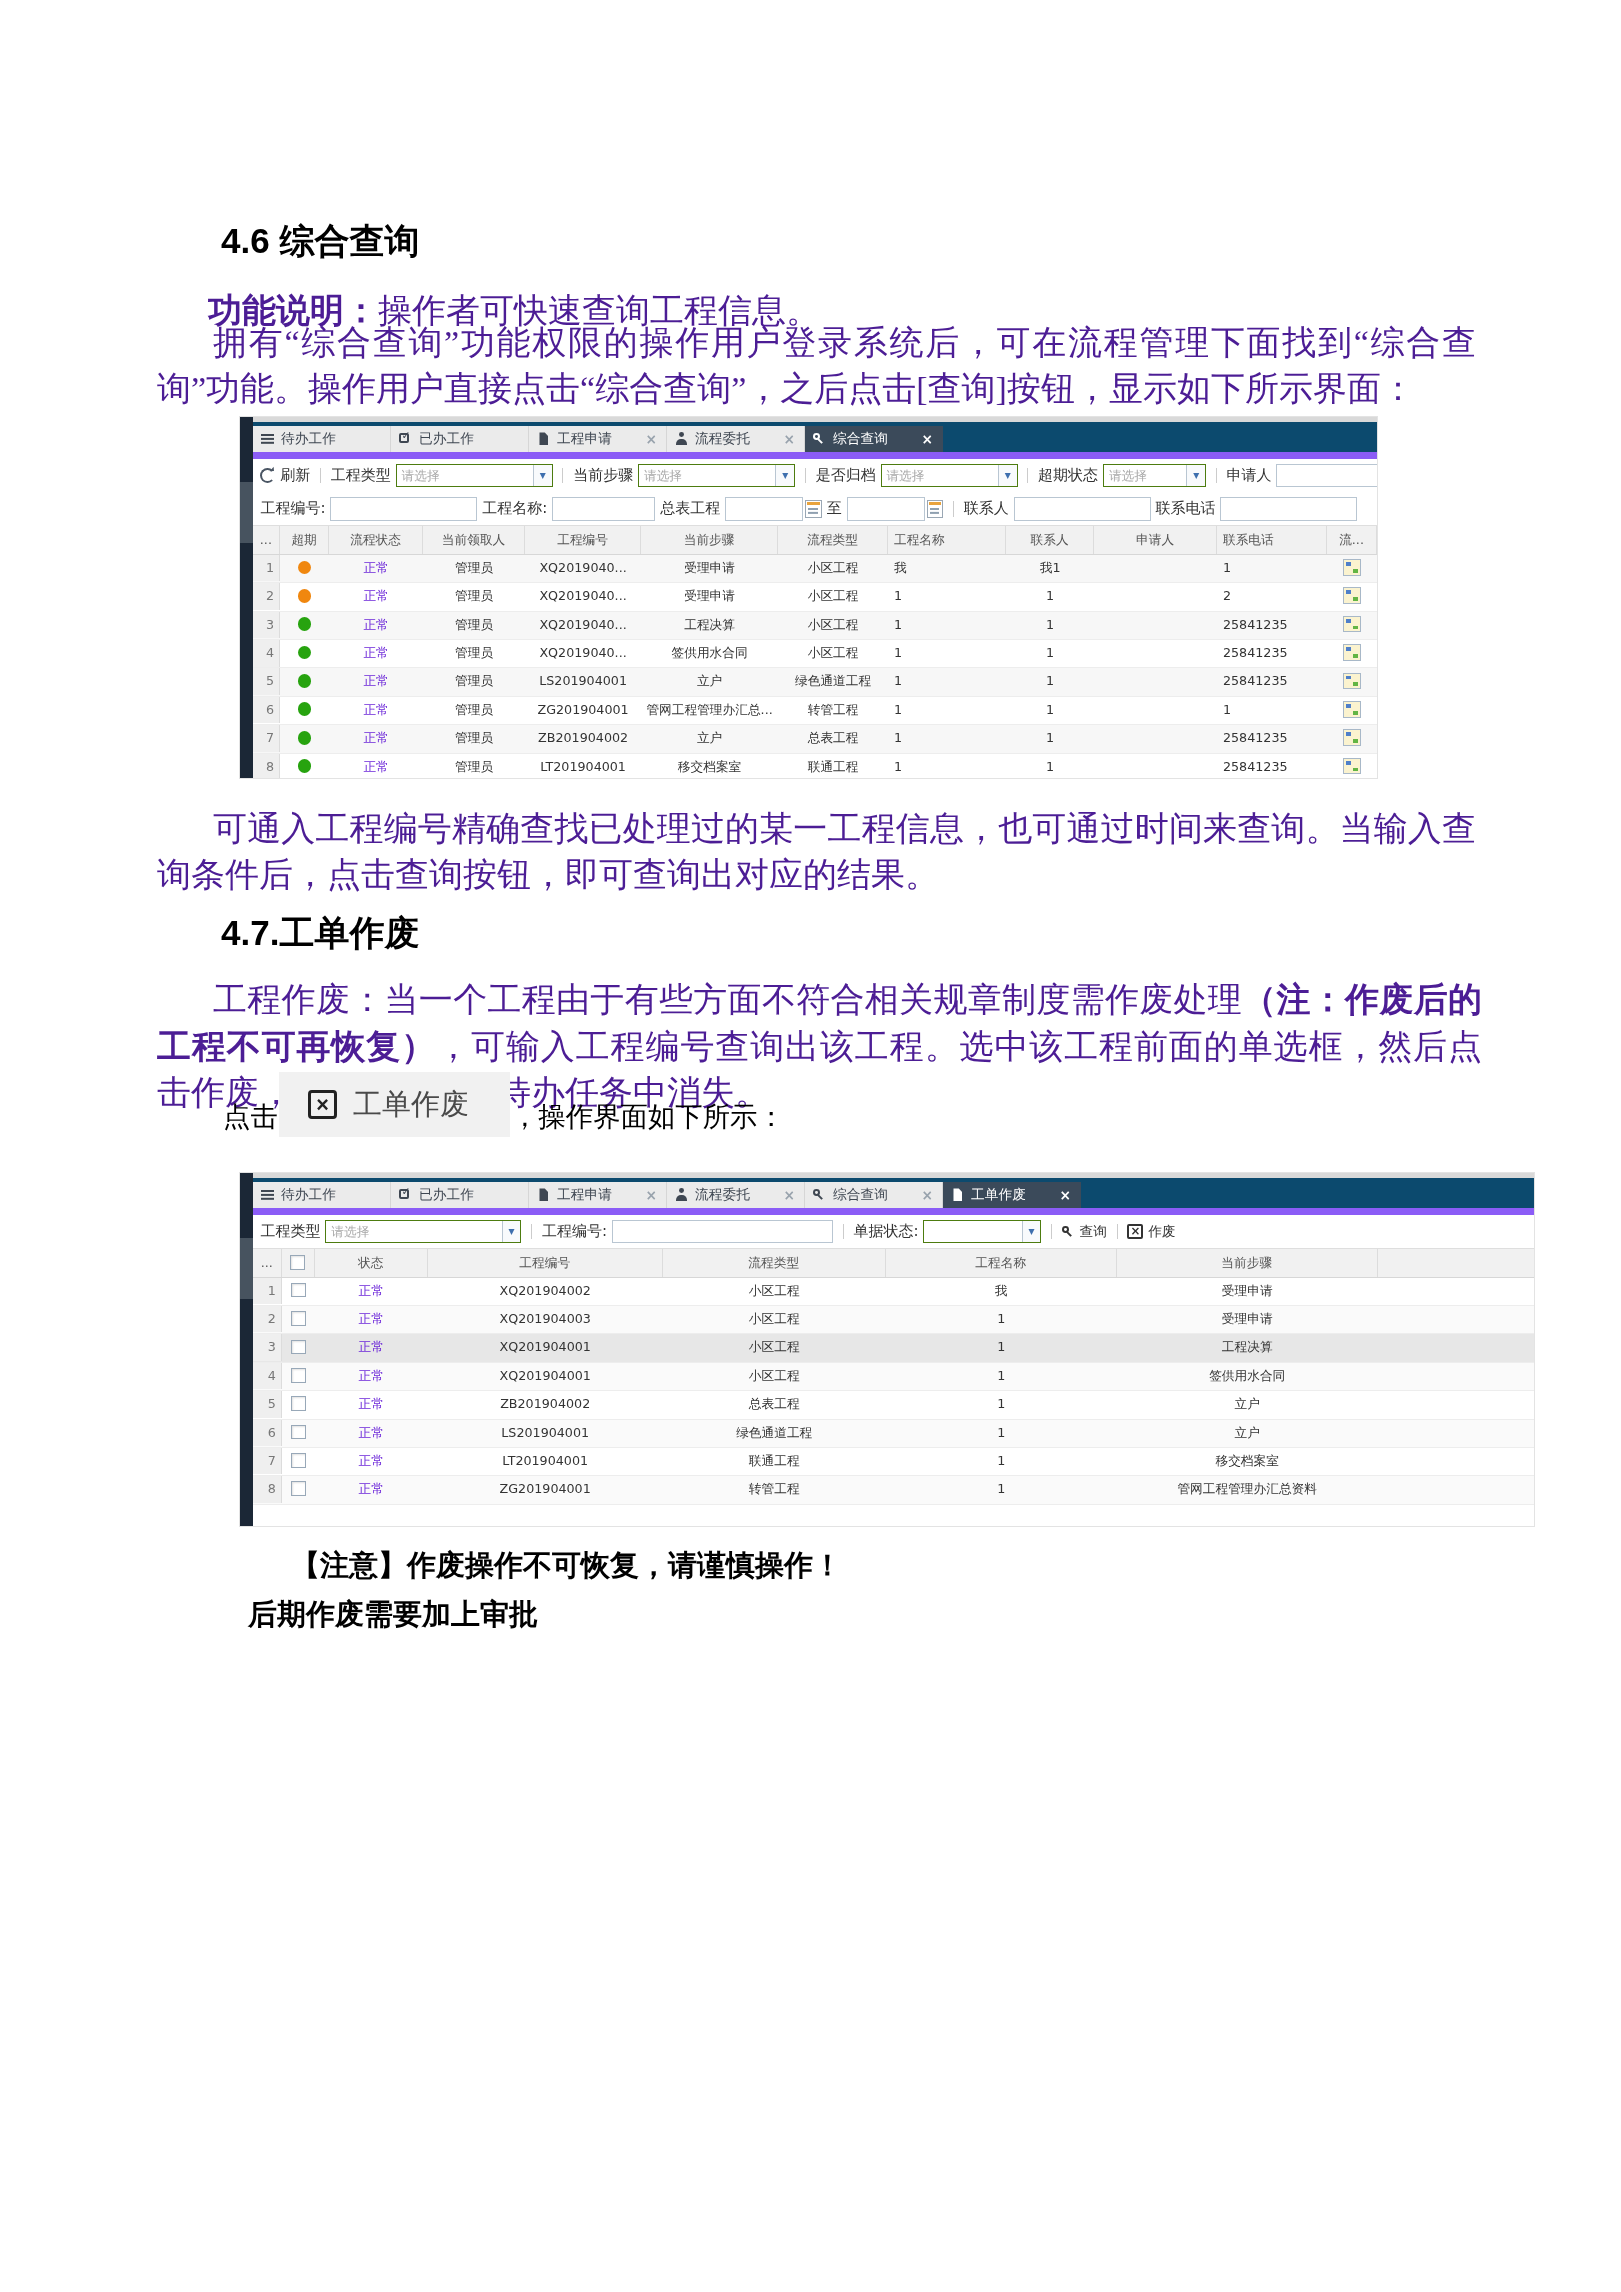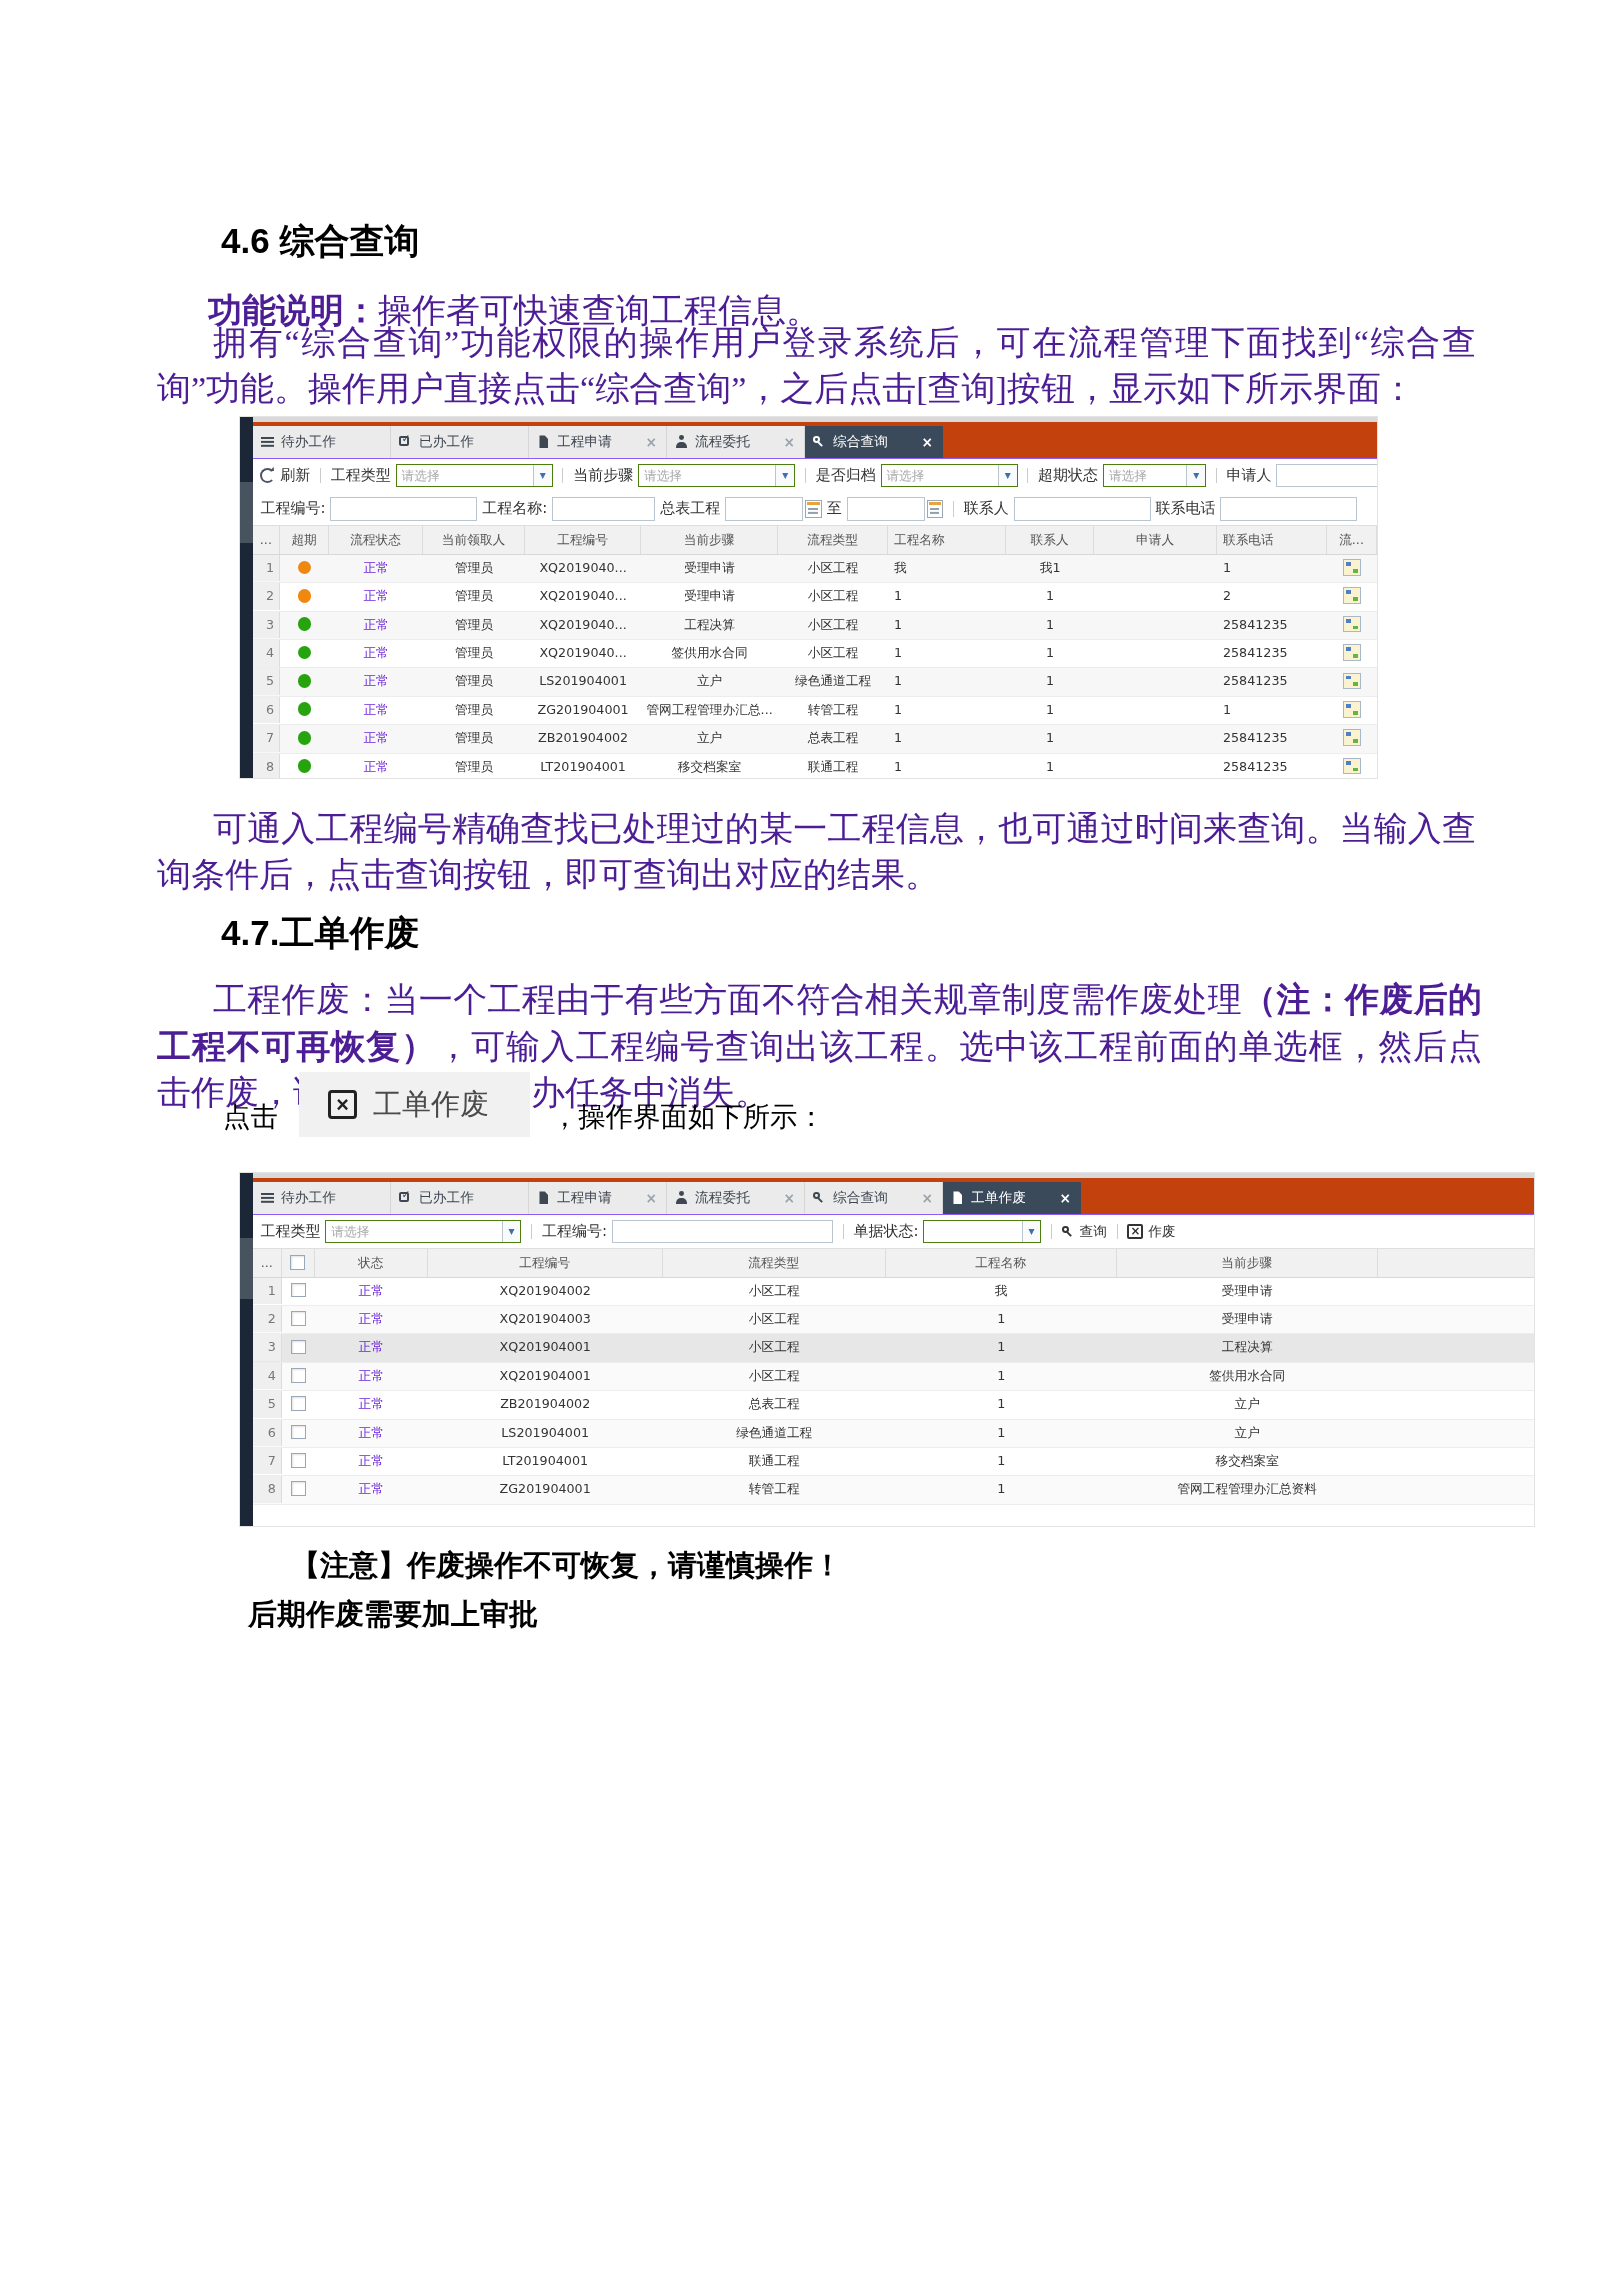--- a/index.html
+++ b/index.html
@@ -6,35 +6,35 @@
   body{width:1621px;height:2293px;position:relative;font-family:"DejaVu Sans","Liberation Sans",sans-serif;}
   .page{position:absolute;left:0;top:0;width:1621px;height:2120px;background:#fff;overflow:hidden;}
 
   
   .h1{position:absolute;font-family:"Liberation Sans","DejaVu Sans",sans-serif;font-weight:bold;font-size:35px;color:#000;white-space:nowrap;}
   .para{position:absolute;font-family:"Liberation Serif","DejaVu Serif",serif;font-size:34px;line-height:46px;color:#4c1d95;text-align:justify;}
   .indent{text-indent:56px;}
   .bseg{font-family:"Liberation Sans","DejaVu Sans",sans-serif;font-weight:bold;}
   .note{position:absolute;font-family:"Liberation Sans","DejaVu Sans",sans-serif;font-weight:bold;font-size:29px;color:#000;white-space:nowrap;}
 
-  .clickrow{position:absolute;left:223px;top:1072px;display:flex;align-items:flex-end;gap:21px;}
+  .clickrow{position:absolute;left:223px;top:1072px;display:flex;align-items:flex-end;gap:1px;}
   .clickrow .ctext{font-family:"Liberation Serif","DejaVu Serif",serif;font-size:27.4px;color:#000;padding-bottom:2px;}
   .wo-button{display:inline-flex;align-items:center;gap:15.7px;background:#f1f1f1;padding:12.7px 41px 12.7px 29px;font-family:"Liberation Sans","DejaVu Sans",sans-serif;font-size:29px;color:#4a4a4a;}
   .wo-button .cancel-icon{width:23.5px;height:23.5px;border:3.9px solid #222;border-radius:3.9px;color:#222;}
   .wo-button .cancel-icon::after{font-size:21.6px;}
 
   
   .shot{position:absolute;background:#fff;border:1px solid #e3e3e3;overflow:hidden;box-sizing:border-box;}
   .sidebar-edge{position:absolute;left:0;top:0;bottom:0;width:12.7px;background:#1b2736;}
   .sidebar-edge::after{content:"";position:absolute;left:0;top:65px;width:100%;height:61px;background:#47535f;}
   .shot-inner{margin-left:12.7px;height:100%;background:#fff;}
   .topstrip{height:4.9px;background:#d9d9d9;}
 
   
-  .tabbar{display:flex;background:#c2410c;padding-top:3.9px;height:37px;box-sizing:border-box;border-bottom:1px solid #8b5cf6;}
+  .tabbar{display:flex;background:#0c4a6e;padding-top:3.9px;height:37px;box-sizing:border-box;border-bottom:7px solid #8b5cf6;}
   .tab{display:flex;align-items:center;width:138px;padding:0 8.8px;background:#ebebeb;border-right:1px solid #d6d6d6;font-size:13.7px;color:#3f4752;gap:6.9px;box-sizing:border-box;cursor:pointer;}
   .tab .tlabel{flex:1;white-space:nowrap;overflow:hidden;}
   .tab .tclose{font-size:13.7px;font-weight:bold;color:#99a3ad;}
   .tab.active{background:#3b4a5a;color:#fff;border-right-color:#3b4a5a;}
   .tab.active .tclose{color:#fff;}
 
   
   .ticon{display:inline-block;position:relative;width:12.7px;height:12.7px;flex:none;}
   .ticon[data-name="list-icon"]::before{content:"";position:absolute;left:0;top:2px;width:12.7px;height:2px;background:currentColor;box-shadow:0 3.9px 0 currentColor,0 7.8px 0 currentColor;}
   .ticon[data-name="check-icon"]::before{content:"";position:absolute;left:0;top:1px;width:9.8px;height:9.8px;border:2px solid currentColor;border-radius:2px;box-sizing:border-box;}

